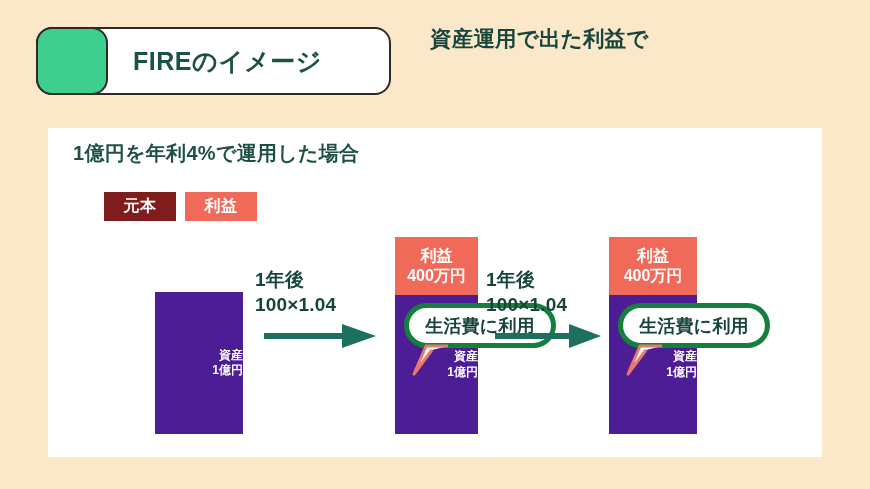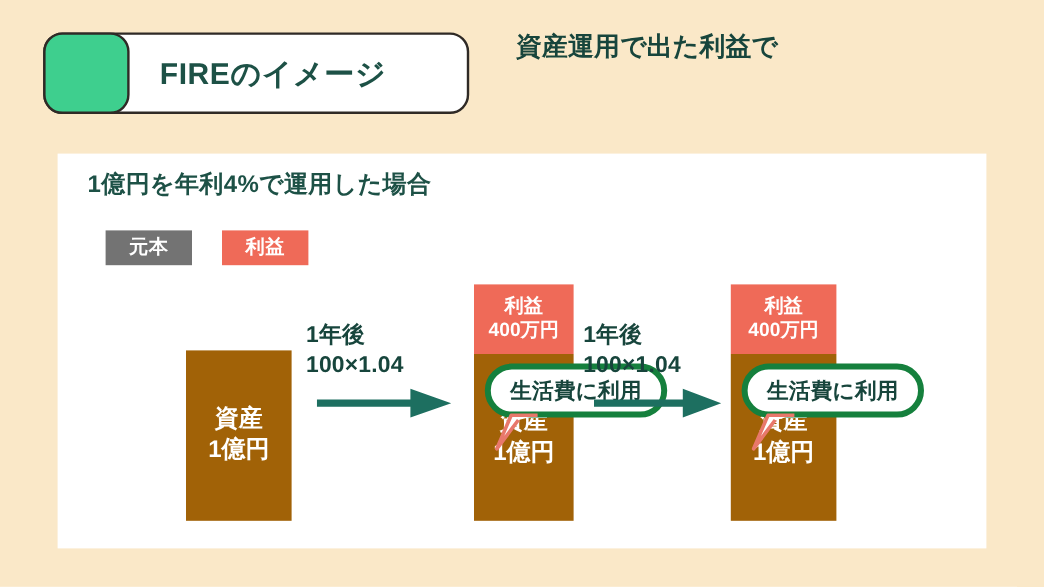--- a/index.html
+++ b/index.html
@@ -98,40 +98,40 @@
     height: 29px;
     width: 72px;
     display: flex;
     align-items: center;
     justify-content: center;
     color: #ffffff;
     font-size: 16px;
     font-weight: bold;
     letter-spacing: 0.5px;
   }
-  #legend-chip-principal { left: 40px;  background: #737373; }
+  #legend-chip-principal { left: 56px;  background: #7f1d1d; }
   #legend-chip-profit    { left: 137px; background: #ef6a58; }
 
   
   .bar {
     position: absolute;
     bottom: 23px;
   }
   .bar-seg {
     width: 100%;
     box-sizing: border-box;
     display: flex;
     flex-direction: column;
     align-items: center;
     justify-content: center;
     color: #ffffff;
     font-weight: bold;
     line-height: 1.28;
   }
-  .seg-principal { background: #a16207; font-size: 20px; }
+  .seg-principal { background: #4c1d95; font-size: 12px; align-items: flex-end; }
   .seg-profit    { background: #ef6a58; font-size: 16px; }
 
   #bar-1 { left: 107px; width: 88px; height: 142px; }
   #bar-1 .seg-principal { height: 142px; }
 
   #bar-2 { left: 347px; width: 83px; height: 197px; }
   #bar-2 .seg-profit     { height: 58px; }
   #bar-2 .seg-principal  { height: 139px; }
 
   #bar-3 { left: 561px; width: 88px; height: 197px; }

